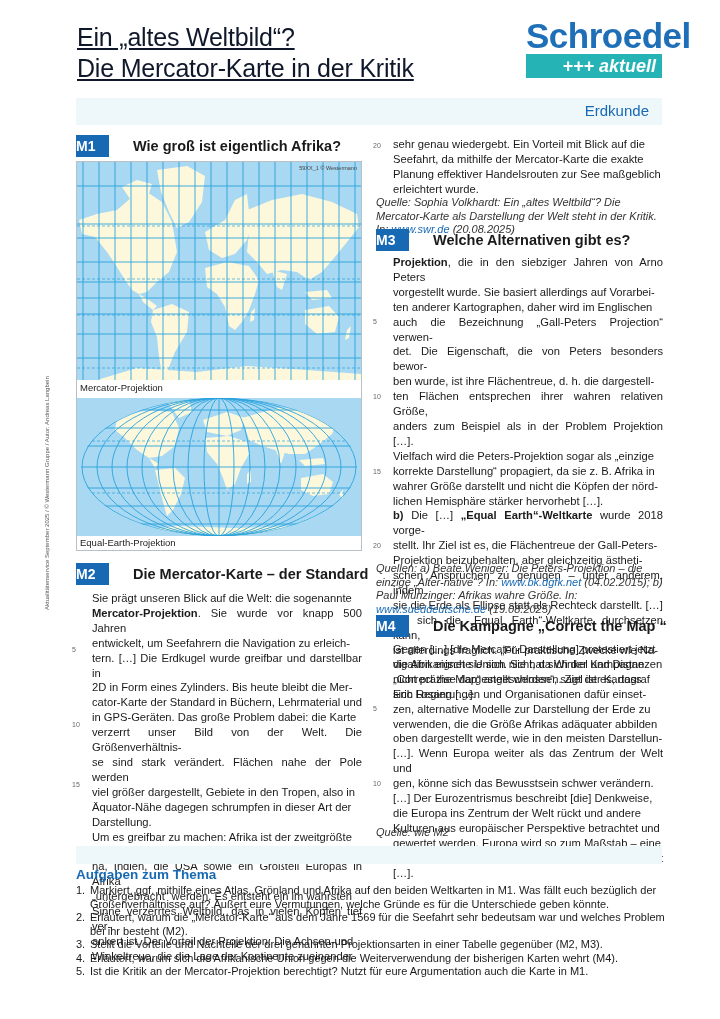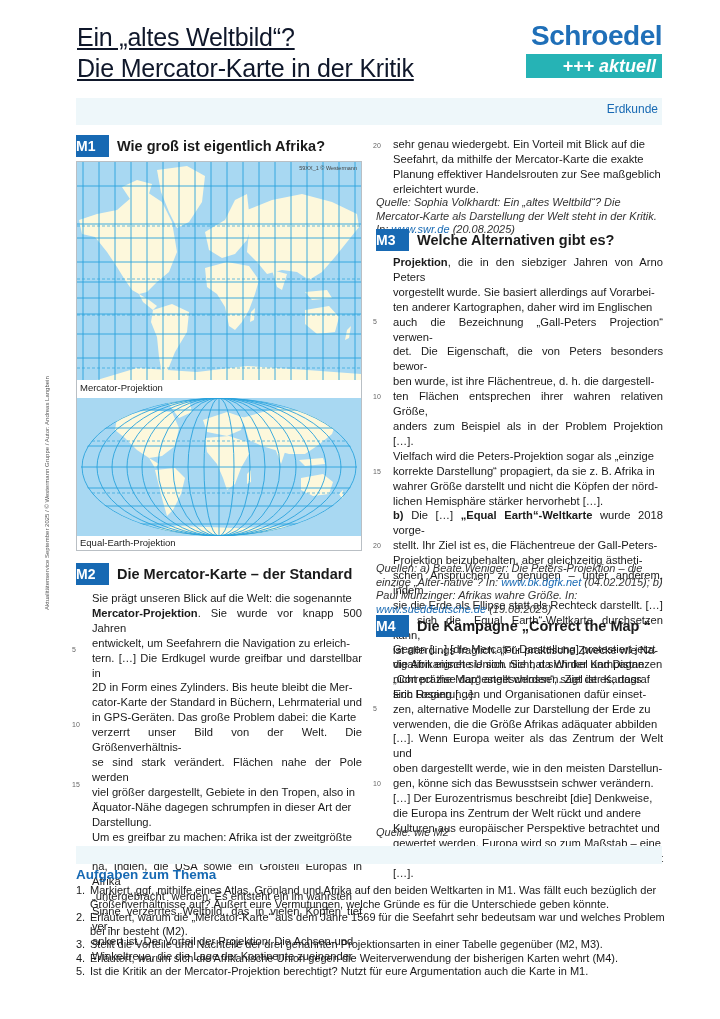--- a/index.html
+++ b/index.html
@@ -1,30 +1,30 @@
 <!DOCTYPE html>
 <html><head>
 <meta charset="utf-8">
 <style>
   * { box-sizing: border-box; margin: 0; padding: 0; }
   html, body { width: 720px; height: 1019px; background: #ffffff; overflow: hidden; }
   body { position: relative; font-family: "Liberation Sans", sans-serif; color: #1a1a1a; }
 
   .title { position: absolute; left: 77px; top: 22px; color: #0f172a; font-size: 25px; line-height: 31px; font-family: "Liberation Sans", sans-serif; letter-spacing: -0.2px; text-decoration: underline; }
   .brand { position: absolute; left: 526px; top: 20px; width: 136px; }
-  .brand-name { color: #1f6fb8; font-size: 28px; font-weight: bold; line-height: 32px; text-align: right; letter-spacing: -0.5px; }
+  .brand-name { color: #1f6fb8; font-size: 35px; font-weight: bold; line-height: 32px; text-align: right; letter-spacing: -0.5px; }
   .brand-tag { background: #26b3b5; color: #ffffff; font-size: 18px; font-style: italic; font-weight: bold; text-align: right; padding: 0 6px 0 0; height: 24px; line-height: 24px; margin-top: 2px; }
   .subject-bar { position: absolute; left: 76px; top: 98px; width: 586px; height: 27px; background: #eef7fa; }
-  .subject { position: absolute; right: 4px; top: 4px; color: #1769b3; font-size: 12px; }
+  .subject { position: absolute; right: 13px; top: 4px; color: #1769b3; font-size: 15px; }
 
   .sidebar-note { position: absolute; left: 44px; top: 610px; transform: rotate(-90deg); transform-origin: left top; font-size: 6px; color: #555; white-space: nowrap; width: 300px; }
 
   .mhead { position: absolute; display: flex; align-items: center; }
   .mbadge { background: #1769b3; color: #fff; font-weight: bold; font-size: 14px; width: 33px; height: 22px; line-height: 22px; text-align: left; }
-  .mtitle { font-weight: bold; font-size: 14.5px; margin-left: 8px; color: #1a1a1a; }
+  .mtitle { font-weight: bold; font-size: 14.5px; margin-left: 24px; color: #1a1a1a; }
 
   .mapbox { position: absolute; left: 76px; top: 161px; width: 286px; height: 390px; border: 1px solid #b9bfc4; background: #fff; }
   .map { position: absolute; left: 0; width: 284px; background: #a8d8f2; overflow: hidden; }
   .map svg { display: block; }
   .map-label { position: absolute; left: 3px; font-size: 9.5px; color: #222; }
   .credit { position: absolute; right: 4px; top: 3px; font-size: 5.5px; color: #444; }
 
   .col { position: absolute; font-size: 11.2px; line-height: 14.9px; text-align: justify; color: #1a1a1a; }
   .col p { margin: 0; }
   .ln { position: absolute; left: -20px; font-size: 7px; color: #666; }
@@ -270,22 +270,22 @@
 </div>
 <div class="col" style="left:393px; top:642px; width:270px;">
   <span class="ln" style="top:60px;">5</span>
   <span class="ln" style="top:135px;">10</span>
   <p>Gegen […] [die Mercator-Darstellung] protestiert jetzt</p>
   <p>die Afrikanische Union. Sie hat sich der Kampagne</p>
   <p>„Correct the Map“ angeschlossen. Ziel ist es, dass</p>
   <p>sich Regierungen und Organisationen dafür einset-</p>
   <p>zen, alternative Modelle zur Darstellung der Erde zu</p>
   <p>verwenden, die die Größe Afrikas adäquater abbilden</p>
+  <p>oben dargestellt werde, wie in den meisten Darstellun-</p>
   <p>[…]. Wenn Europa weiter als das Zentrum der Welt und</p>
-  <p>oben dargestellt werde, wie in den meisten Darstellun-</p>
   <p>gen, könne sich das Bewusstsein schwer verändern.</p>
   <p>[…] Der Eurozentrismus beschreibt [die] Denkweise,</p>
   <p>die Europa ins Zentrum der Welt rückt und andere</p>
   <p>Kulturen aus europäischer Perspektive betrachtet und</p>
   <p>gewertet werden. Europa wird so zum Maßstab – eine</p>
   <p>Denkweise, die bis in die Kolonialzeit zurückreicht […].</p>
 </div>
 <div class="src" style="left:376px; top:826px; width:290px;">Quelle: wie M2</div>
 
 <div class="tasks-bar"></div>

